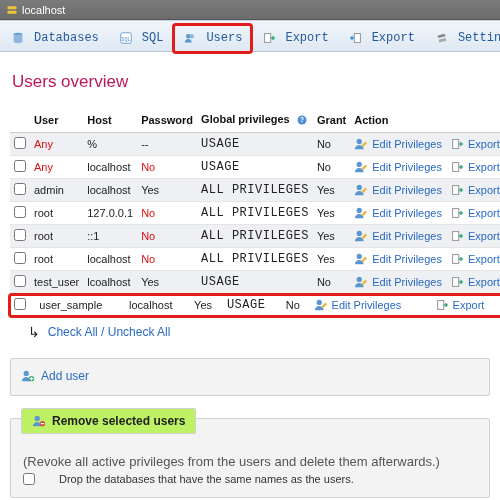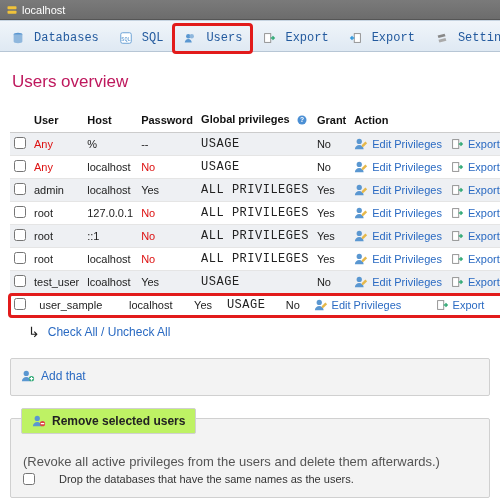--- a/index.html
+++ b/index.html
@@ -402,21 +402,21 @@
   <div class="panel">
     <div class="link-row">
       <span class="icon-sm">
         <svg viewBox="0 0 16 16" width="14" height="14">
             <circle cx="6" cy="5" r="3" fill="#5a97d1"></circle>
             <path d="M1 14c0-3 2.5-5 5-5s5 2 5 5" fill="#5a97d1"></path>
             <circle cx="12" cy="11" r="3" fill="#3a7"></circle>
             <path d="M12 9v4M10 11h4" stroke="#fff" stroke-width="1.2"></path>
           </svg>
       </span>
-      <span class="link">Add that</span>
+      <span class="link">Add user</span>
     </div>
   </div>
 
   <div class="panel remove" style="margin-top:22px;">
     <div class="section-head">
       <span class="icon-sm">
         <svg viewBox="0 0 16 16" width="14" height="14">
             <circle cx="6" cy="5" r="3" fill="#5a97d1"></circle>
             <path d="M1 14c0-3 2.5-5 5-5s5 2 5 5" fill="#5a97d1"></path>
             <circle cx="12" cy="11" r="3" fill="#d44"></circle>

